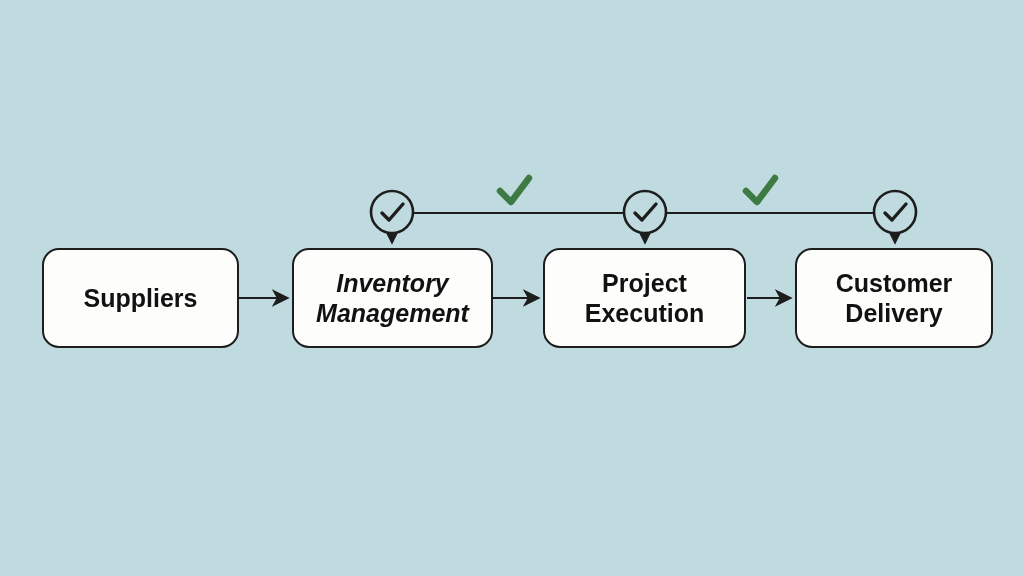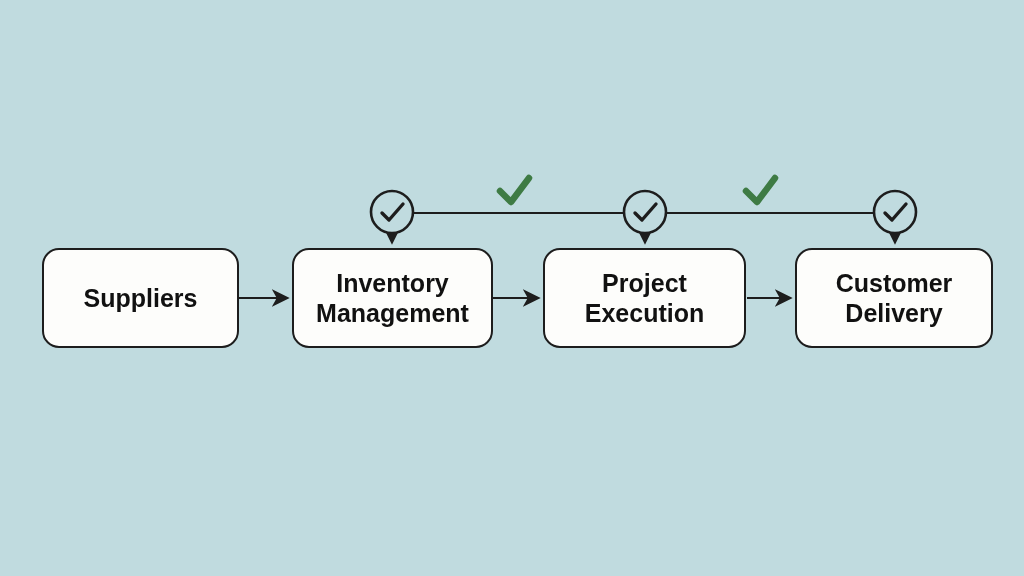--- a/index.html
+++ b/index.html
@@ -38,21 +38,21 @@
     box-sizing:border-box;
     display:flex;align-items:center;justify-content:center;
     text-align:center;
     font-weight:700;
     font-size:25px;
     line-height:1.2;
     color:#111;
     padding:0 16px;
   }
   .node-suppliers{left:42px;width:197px;}
-  .node-inventory{left:292px;width:201px;}
+  .node-inventory{left:292px;width:201px;font-style:italic;}
   .node-project{left:543px;width:203px;}
   .node-customer{left:795px;width:198px;justify-content:flex-end;}
 </style>
 </head>
 <body>
 
 <div class="stage">
 
   <svg class="connectors" viewBox="0 0 1024 576" xmlns="http://www.w3.org/2000/svg">
     <defs>

